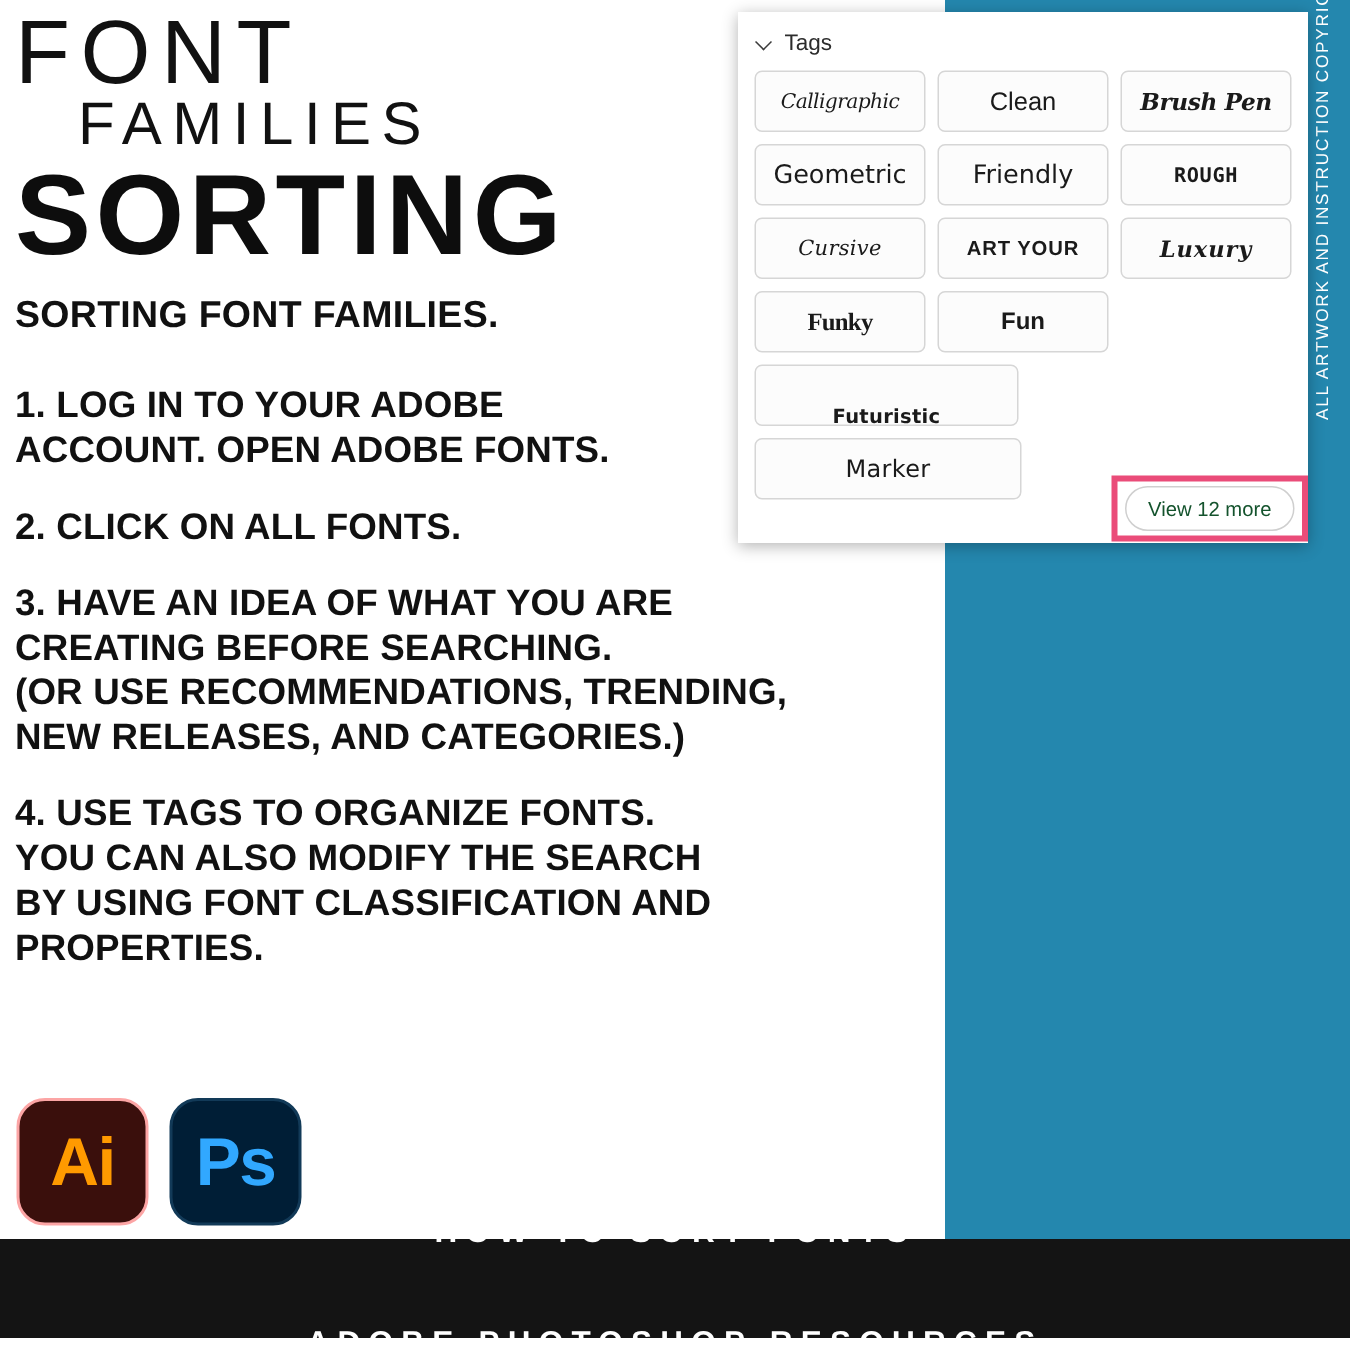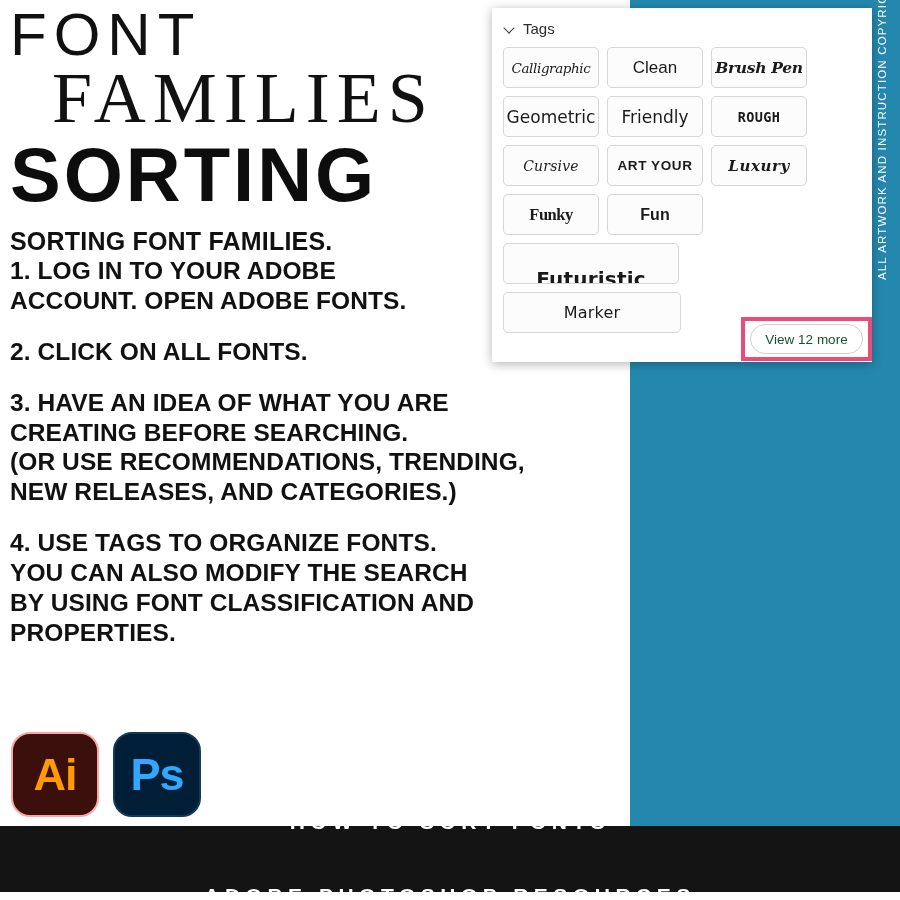--- a/index.html
+++ b/index.html
@@ -56,23 +56,22 @@
     font-weight: 300;
     color: #111111;
     letter-spacing: 7px;
     line-height: 0.96;
   }
   .h-font {
     font-size: 60px;
     padding-top: 6px;
   }
   .h-families {
-    font-size: 72px;
+    font-size: 40px;
     padding-left: 42px;
-    font-family: Liberation Serif, serif;
   }
   .h-sorting {
     font-family: "Liberation Sans", sans-serif;
     font-weight: 700;
     font-size: 76px;
     letter-spacing: 3px;
     color: #0d0d0d;
     line-height: 0.95;
     padding-top: 6px;
   }
@@ -189,21 +188,21 @@
     transform: rotate(45deg);
   }
   .tags-grid {
     padding: 10px 11px 0 11px;
     display: flex;
     flex-wrap: wrap;
     gap: 8px 8px;
   }
   .tag-btn {
     flex: 0 0 auto;
-    width: 96px;
+    width: 114px;
     height: 41px;
     border: 1px solid #d6d6d6;
     border-radius: 5px;
     background: #fcfcfc;
     display: flex;
     align-items: center;
     justify-content: center;
     color: #1a1a1a;
     font-size: 15px;
     box-sizing: border-box;
@@ -219,21 +218,21 @@
   .f-brush    { font-family: "DejaVu Serif", serif; font-weight: bold; font-style: italic; font-size: 15.5px; letter-spacing: -0.3px;}
   .f-geo      { font-family: "DejaVu Sans", sans-serif; font-size: 17px; font-weight: 400; }
   .f-friendly { font-family: "DejaVu Sans", sans-serif; font-size: 17px; }
   .f-rough    { font-family: "DejaVu Sans Mono", monospace; font-weight: bold; font-size: 13.5px; letter-spacing: 0.4px; }
   .f-round    { font-family: "DejaVu Sans", sans-serif; font-size: 17px; }
   .f-cursive  { font-family: "DejaVu Serif", serif; font-style: italic; font-size: 14px; letter-spacing: 0.2px;}
   .f-deco     { font-family: "Liberation Sans", sans-serif; font-weight: bold; font-size: 13.5px; letter-spacing: 0.6px; }
   .f-luxury   { font-family: "DejaVu Serif", serif; font-style: italic; font-weight: bold; font-size: 15px; letter-spacing: 0.6px;}
   .f-funky    { font-family: Liberation Serif, serif; font-weight: bold; font-size: 16.5px; letter-spacing: -0.5px; }
   .f-fun      { font-family: "Liberation Sans", sans-serif; font-weight: bold; font-size: 16px; }
-  .f-future   { font-family: "DejaVu Sans", sans-serif; font-weight: bold; font-size: 20px; letter-spacing: 0.2px; margin-top: 30px;}
+  .f-future   { font-family: "DejaVu Sans", sans-serif; font-weight: bold; font-size: 13px; letter-spacing: 0.2px; margin-top: 30px;}
   .f-marker   { font-family: "DejaVu Sans", sans-serif; font-size: 16px; letter-spacing: 0.2px; }
 
   
   .view-more-wrap {
     position: absolute;
     left: 249px;
     top: 309px;
     width: 131px;
     height: 44px;
     border: 4px solid #ea4c79;

